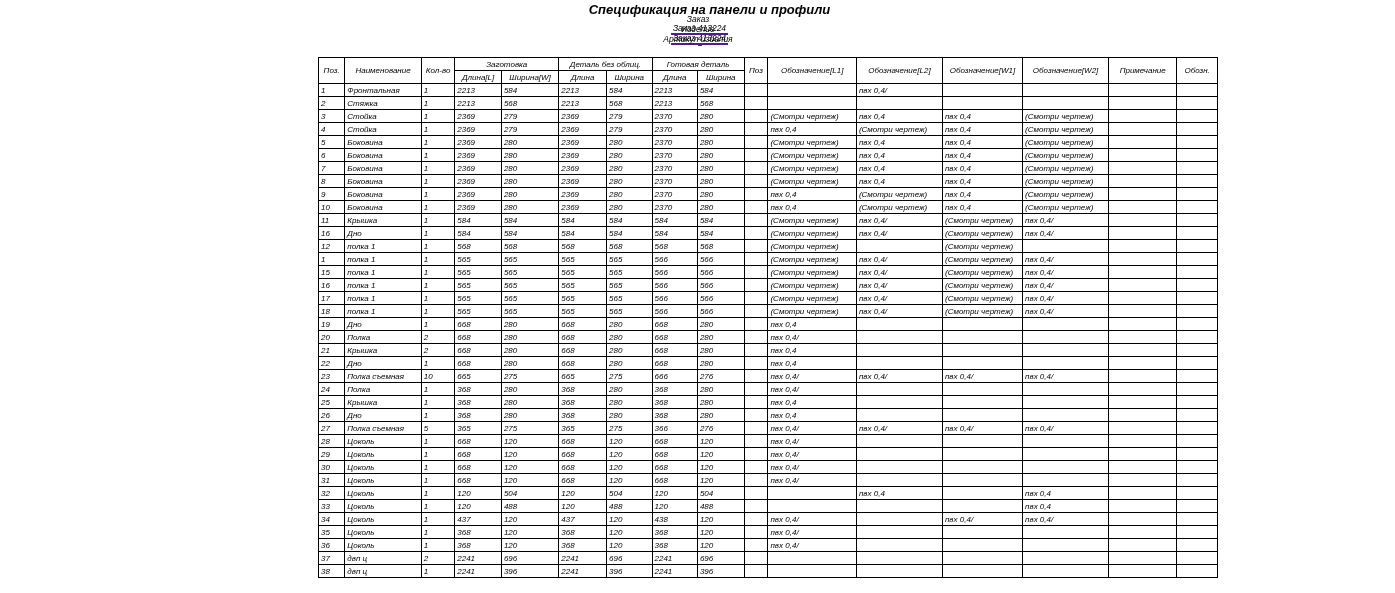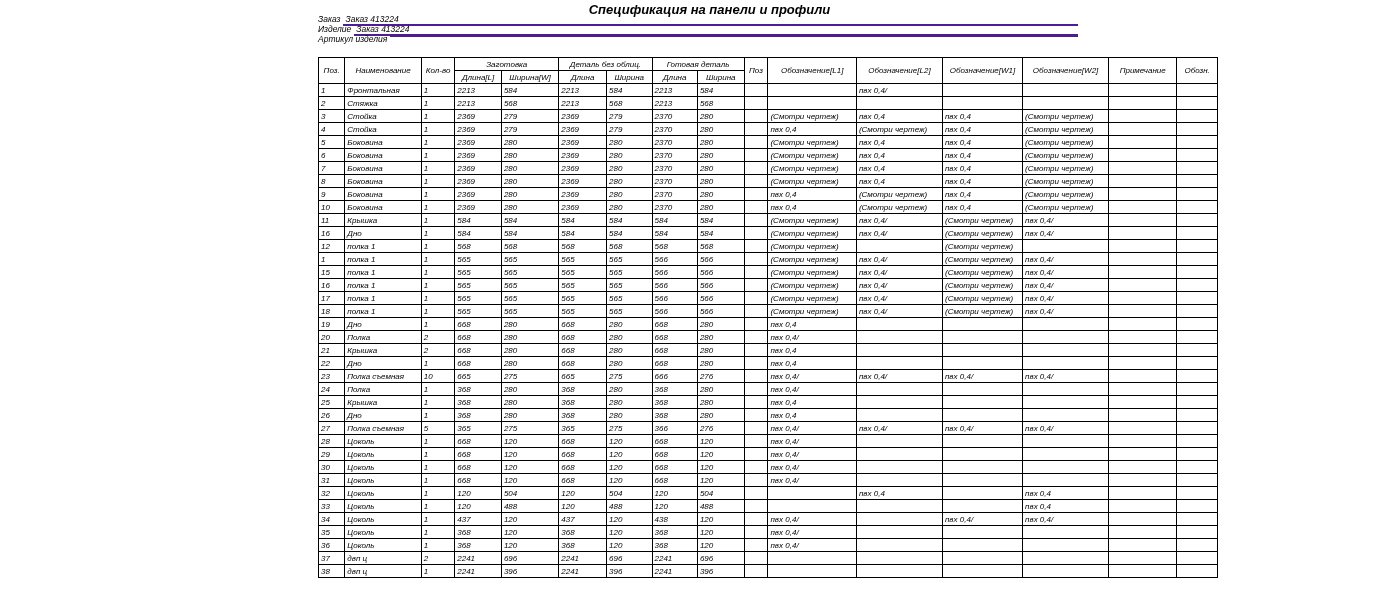--- a/index.html
+++ b/index.html
@@ -6,21 +6,21 @@
   body {
     width:1395px; height:593px; background:#ffffff; position:relative;
     font-family:"Liberation Sans", sans-serif; font-style:italic; color:#000;
     overflow:hidden;
   }
   .doc-title {
     position:absolute; top:2px; left:0; width:100%;
     text-align:center; font-size:13px; font-weight:bold; font-style:italic;margin-left:12px;
   }
   .info-block { position:absolute; left:318px; top:15px; width:760px; }
-  .info-line { display:flex; align-items:flex-start; height:10px; font-size:8.5px; line-height:9px; }
+  .info-line { display:flex; align-items:center; height:10px; font-size:8.5px; line-height:9px;flex-direction:column; }
   .info-label { white-space:pre; flex:0 0 auto; }
   .info-value { flex:1 1 auto; border-bottom:2px solid #4c1d95; margin-left:3px; padding:0 2px 0 2px; white-space:nowrap; }
   table.spec {
     position:absolute; left:318px; top:57px; width:900px;
     border-collapse:collapse; table-layout:fixed;
     font-size:8px; font-style:italic;
   }
   table.spec th, table.spec td {
     border:1px solid #000; padding:0 2px; height:12px;
     line-height:11px; white-space:nowrap; overflow:hidden;

